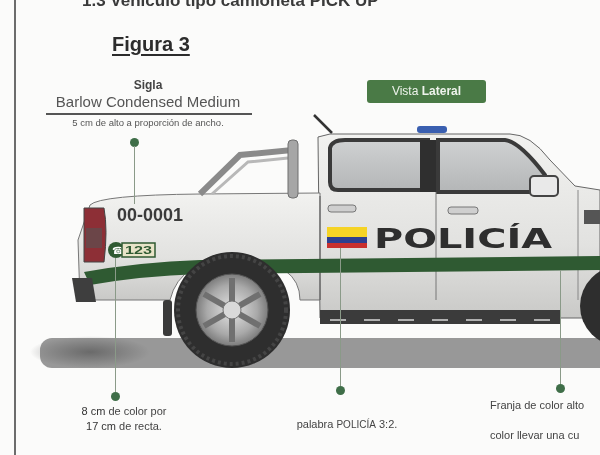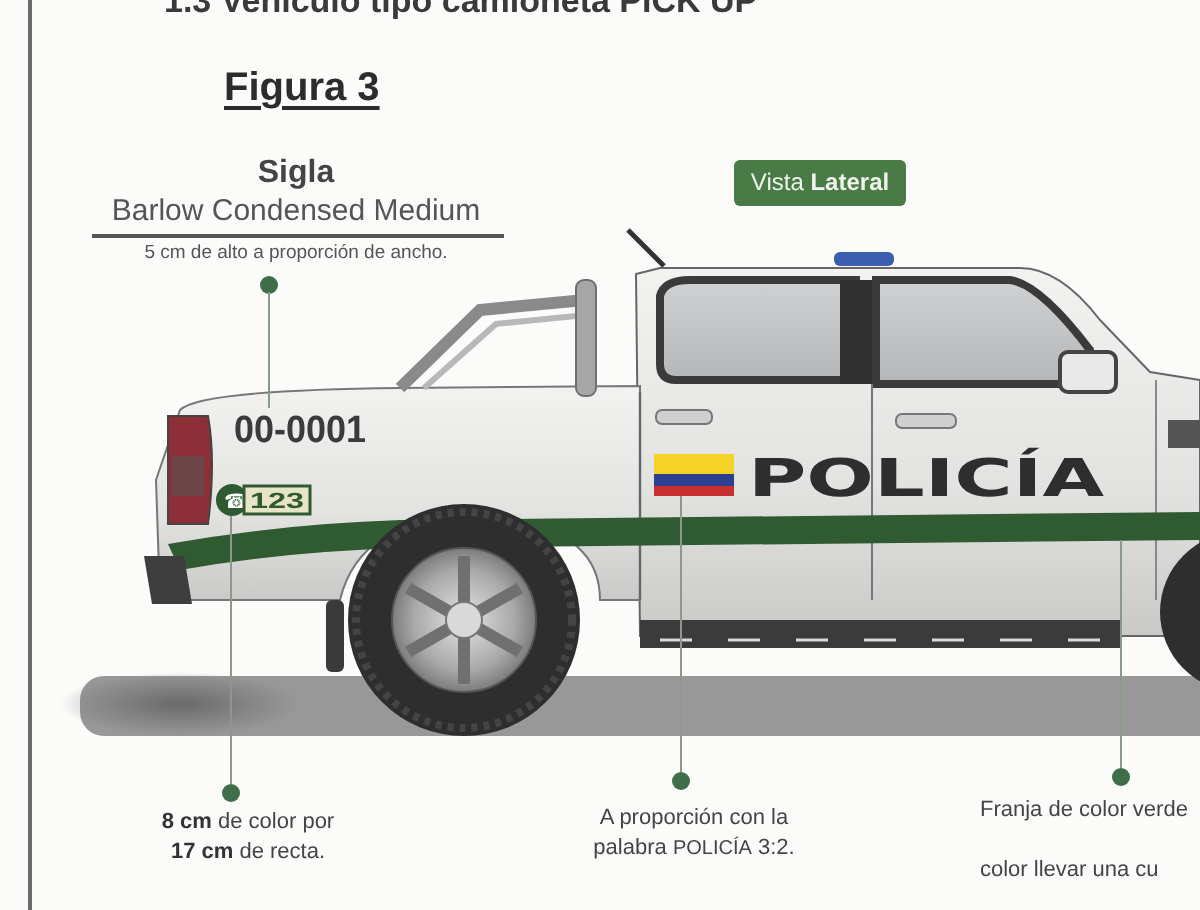--- a/index.html
+++ b/index.html
@@ -1,30 +1,30 @@
 <!DOCTYPE html>
 <html><head>
 <meta charset="utf-8">
 <style>
   html,body{margin:0;padding:0;}
   body{width:600px;height:455px;overflow:hidden;background:#fbfbfa;position:relative;font-family:"Liberation Sans",sans-serif;color:#333;}
   .border-line{position:absolute;left:14px;top:0;width:2px;height:455px;background:#6c6c6c;}
   .sec-title{position:absolute;left:82px;top:-9px;font-size:17px;font-weight:bold;color:#3a3a3a;white-space:nowrap;}
   .fig-title{position:absolute;left:112px;top:33px;font-size:20px;font-weight:bold;color:#2c2c2c;text-decoration:underline;text-underline-offset:3px;}
   .sigla-block{position:absolute;left:44px;top:78px;width:208px;text-align:center;}
-  .sigla-title{font-size:16px;font-weight:bold;color:#444;}
+  .sigla-title{font-size:12px;font-weight:bold;color:#444;}
   .sigla-font{font-size:15px;color:#555;margin-top:1px;}
   .sigla-rule{height:2px;background:#555;margin:3px 0 2px 2px;}
   .sigla-desc{font-size:9.5px;color:#555;}
-  .badge{position:absolute;left:367px;top:80px;width:86px;height:23px;background:#4a7a46;border-radius:3px;color:#eef3ec;font-size:12px;line-height:23px;text-align:center;}
+  .badge{position:absolute;left:367px;top:80px;width:119px;height:23px;background:#4a7a46;border-radius:3px;color:#eef3ec;font-size:12px;line-height:23px;text-align:center;}
   .badge b{font-weight:bold;}
   .leader{position:absolute;width:1px;background:#8a9a88;}
   .dot{position:absolute;width:9px;height:9px;border-radius:50%;background:#3f6e48;}
   .note{position:absolute;font-size:11px;color:#444;line-height:15px;}
-  .note b{font-weight:bold;color:#333;}
+  .note b{font-weight:normal;color:#333;}
   .note-left{left:64px;top:404px;width:120px;text-align:center;}
   .note-mid{left:282px;top:402px;width:130px;text-align:center;}
   .note-right{left:490px;top:398px;width:140px;white-space:nowrap;}
   .truck{position:absolute;left:0;top:0;}
 </style>
 </head>
 <body>
 
 <div class="border-line"></div>
 
@@ -147,21 +147,21 @@
 
 <div class="leader" style="left:560px;top:270px;height:114px;"></div>
 <div class="dot" style="left:556px;top:384px;"></div>
 
 <div class="note note-left">
   <b>8 cm</b><span> de color por</span><br>
   <b>17 cm</b><span> de recta.</span>
 </div>
 
 <div class="note note-mid">
-  <span>A proporción con la</span><br>
+  <br>
   <span>palabra </span><span style="font-size:10px;">POLICÍA</span><span> 3:2.</span>
 </div>
 
 <div class="note note-right">
-  <span>Franja de color verde</span><br>
+  <span>Franja de color alto</span><br>
   <br>
   <span>color llevar una cu</span>
 </div>
 
 </body></html>

